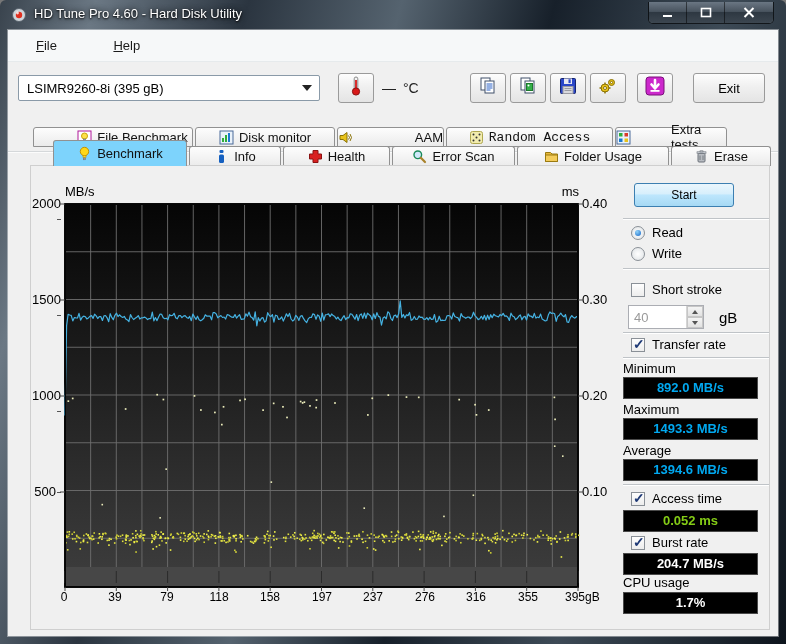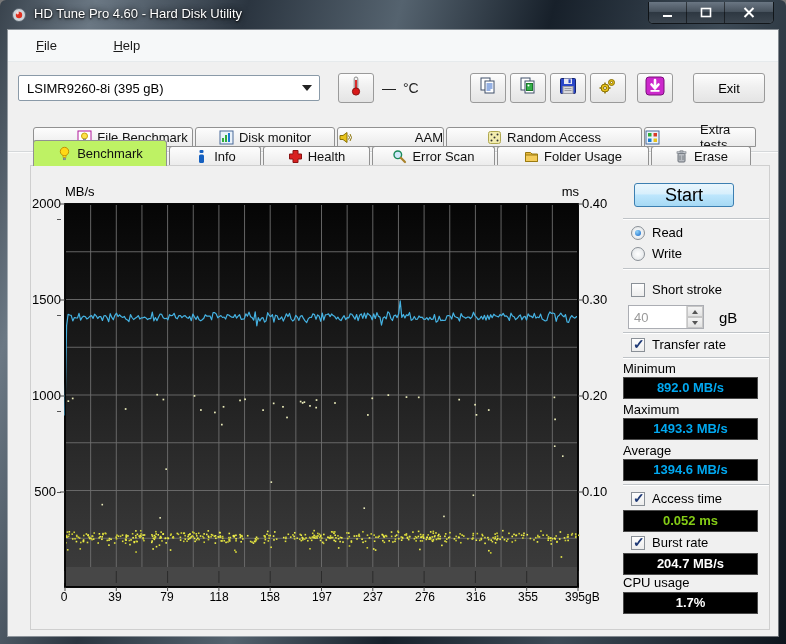--- a/index.html
+++ b/index.html
@@ -39,35 +39,35 @@
   .temp-unit{margin-left:7px;}
   .exit-btn{position:absolute;right:13px;top:11px;width:72px;height:30px;font-size:13px;color:#000;}
   .groove{position:absolute;left:0;top:89px;width:100%;height:2px;border-top:1px solid #d5d8da;border-bottom:1px solid #fcfcfc;}
   
   .tabrow{position:absolute;display:flex;gap:2px;}
   .tabrow1{left:25px;top:97px;height:20px;}
   .tabrow2{left:25px;top:116px;height:20px;}
   .tab{display:flex;align-items:center;justify-content:center;gap:5px;font-size:13px;color:#111;
     background:linear-gradient(#fdfdfd,#ebebeb);border:1px solid #919191;border-bottom:none;border-radius:3px 3px 0 0;}
   .tabrow1 .tab{border-bottom:1px solid #919191;}
-  .tab.active{background:#bef264;height:26px;margin-top:-6px;z-index:4;position:relative;border-bottom:none;}
+  .tab.active{background:#7dd3fc;height:26px;margin-top:-6px;z-index:4;position:relative;border-bottom:none;margin-left:20px;}
   .tab .ticon{width:15px;height:15px;display:inline-flex;}
   
   .panel{position:absolute;left:22px;top:135px;width:740px;height:465px;background:#f0f0f0;
     border:1px solid #cfcfcf;z-index:3;}
   .axlbl{position:absolute;font-size:13px;color:#000;}
   .ytick{position:absolute;width:30px;left:0;text-align:right;font-size:13px;color:#000;}
   .ytick::after{content:"";display:inline-block;width:4px;height:1px;background:#555;vertical-align:middle;margin-left:1px;}
   .rtick{position:absolute;left:551px;font-size:13px;color:#000;}
   .xtick{position:absolute;width:48px;margin-left:-24px;text-align:center;font-size:12px;color:#000;top:424px;}
   .xtick.last{text-align:left;width:46px;margin-left:-14px;}
   .plot-wrap{position:absolute;left:33px;top:37px;width:515px;height:385px;border:1px solid #0a0a0a;}
   .plot-wrap svg{display:block;overflow:visible;}
   
-  .start-btn{position:absolute;left:603px;top:17px;width:100px;height:24px;font-size:18px;color:#000;
+  .start-btn{position:absolute;left:603px;top:17px;width:100px;height:24px;font-size:12px;color:#000;
     background:linear-gradient(#eaf6fd,#d7effc 45%,#bde6fd 50%,#a6d9f4);border:1px solid #3c7fb1;border-radius:3px;}
   .hr{position:absolute;left:592px;width:146px;height:2px;border-top:1px solid #bfc3c7;border-bottom:1px solid #fff;}
   .ctl{position:absolute;display:flex;align-items:center;gap:7px;font-size:13px;color:#000;}
   .cb{width:14px;height:14px;background:linear-gradient(#fefefe,#ededed);border:1px solid #8a9097;position:relative;flex:none;}
   .cb.on::after{content:"✓";position:absolute;left:1px;top:-3px;font-size:14px;font-weight:bold;color:#1f3a76;}
   .rd{width:14px;height:14px;border-radius:50%;background:radial-gradient(#fff,#dde1e4);border:1px solid #8a9097;position:relative;flex:none;}
   .rd.on::after{content:"";position:absolute;left:3px;top:3px;width:6px;height:6px;border-radius:50%;
     background:radial-gradient(circle at 35% 30%,#8fd2f8,#1565c8);}
   .spin{position:absolute;left:597px;width:76px;height:24px;background:#fff;border:1px solid #abadb3;display:flex;}
   .spin .val{flex:1;font-size:13px;color:#9a9a9a;padding:4px 0 0 5px;}
@@ -219,21 +219,21 @@
       </div>
       <div class="tab" style="width:107px;justify-content:space-between;">
         <span class="ticon">
           <svg width="15" height="15" viewBox="0 0 15 15">
             <polygon points="2,5.5 5,5.5 9,2.5 9,12.5 5,9.5 2,9.5" fill="#e8c21a" stroke="#8a7205"></polygon>
             <path d="M10.5 5.5q2 2 0 4 M12 4q3 3.5 0 7" stroke="#8a7205" fill="none" stroke-width="1"></path>
           </svg>
         </span>
         <span>AAM</span>
       </div>
-      <div class="tab" style="width:196px;">
+      <div class="tab" style="width:167px;font-family:Liberation Mono, monospace;">
         <span class="ticon">
           <svg width="15" height="15" viewBox="0 0 15 15">
             <rect x="1.5" y="1.5" width="12" height="12" rx="2" fill="#f2ecae" stroke="#b0a850"></rect>
             <circle cx="4.5" cy="4.5" r="1" fill="#333"></circle>
               <circle cx="10.5" cy="4.5" r="1" fill="#333"></circle>
             <circle cx="7.5" cy="7.5" r="1" fill="#333"></circle>
             <circle cx="4.5" cy="10.5" r="1" fill="#333"></circle>
               <circle cx="10.5" cy="10.5" r="1" fill="#333"></circle>
           </svg>
         </span>

